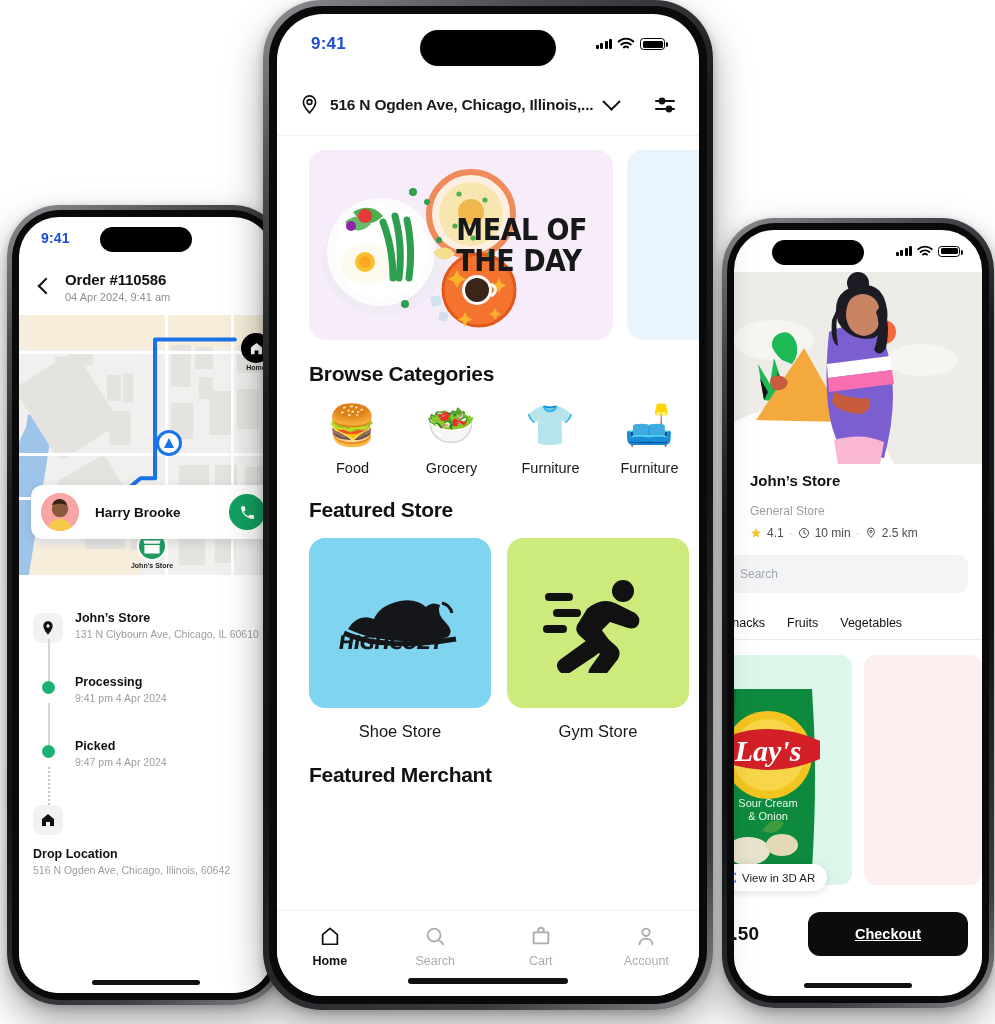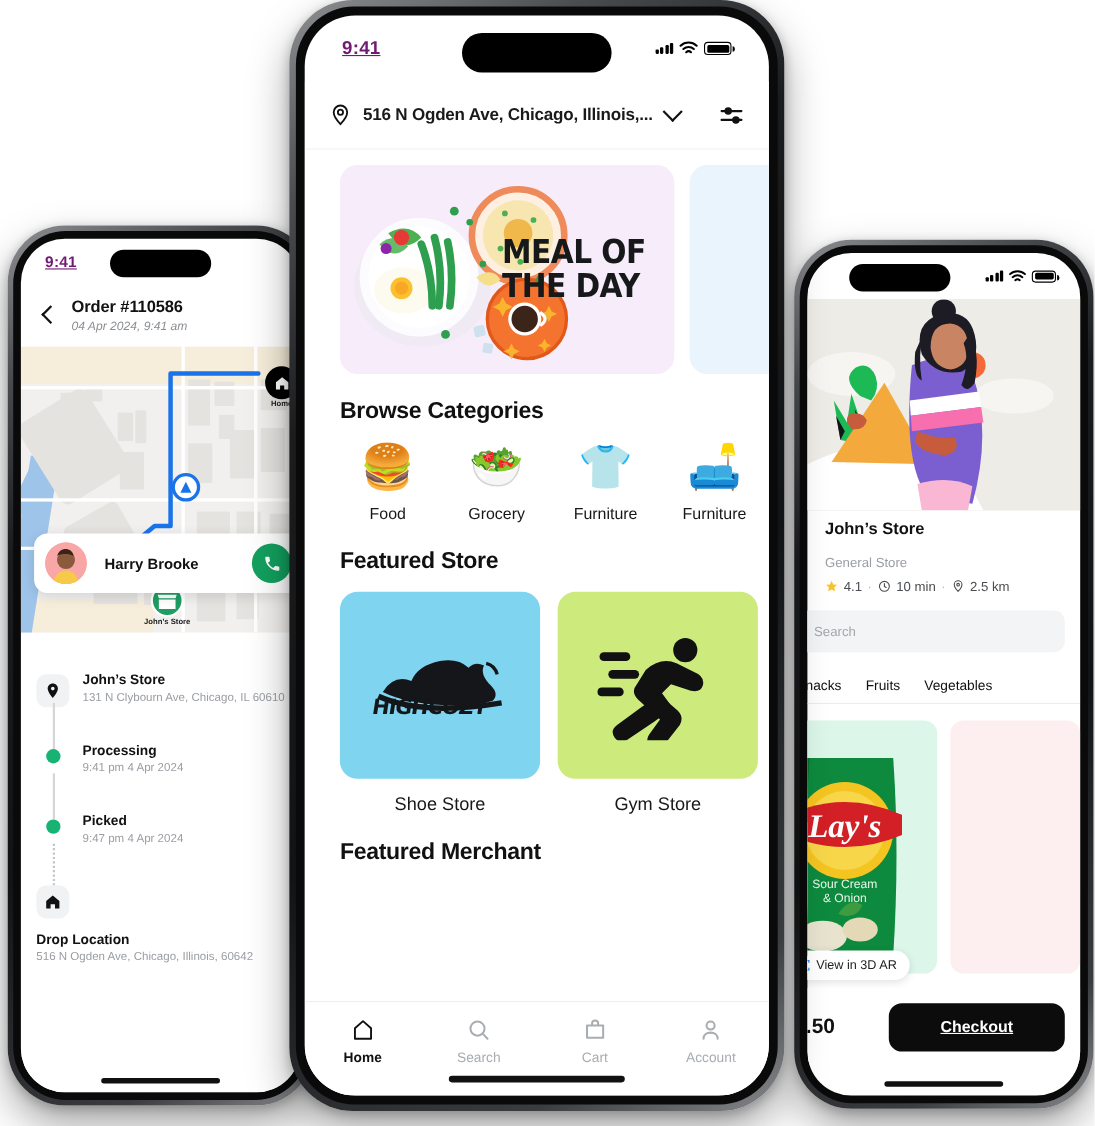--- a/index.html
+++ b/index.html
@@ -43,21 +43,21 @@
     position: absolute; bottom: 9px; left: 50%;
     transform: translateX(-50%);
     height: 5px; border-radius: 3px; background: #111;
     z-index: 40;
   }
 
   
   .statusbar {
     position: absolute; top: 0; left: 0; right: 0;
     display: flex; align-items: center; justify-content: space-between;
-    z-index: 30; color: #701a75; text-decoration: underline;
+    z-index: 30; color: #1d4ed8;
   }
   .st-time { font-weight: 700; letter-spacing: .2px; }
   .st-icons { display: flex; align-items: center; gap: 5px; }
   .bars { display: flex; align-items: flex-end; gap: 1.5px; }
   .bars i { display:block; width: 3px; background:#000; border-radius: 1px; }
   .bars i:nth-child(1){height:4px} .bars i:nth-child(2){height:6px}
   .bars i:nth-child(3){height:8px} .bars i:nth-child(4){height:10px}
   .batt { width: 22px; height: 11px; border: 1.6px solid #000; border-radius: 3.5px; position: relative; }
   .batt::after { content:''; position:absolute; right:-3.5px; top:3px; width:2px; height:5px; background:#000; border-radius:0 2px 2px 0; }
   .batt i { position:absolute; inset:1.5px; background:#000; border-radius:1.5px; }
@@ -68,21 +68,21 @@
   #phone-left .statusbar { height: 42px; padding: 0 22px; font-size: 14px; }
   #phone-left .notch { width: 92px; height: 25px; top: 10px; }
   #phone-left .homebar { width: 108px; bottom: 8px; }
 
   .order-head { position:absolute; top:42px; left:0; right:0; height:56px;
      display:flex; align-items:center; gap:10px; padding: 0 14px; background:#fff; z-index:12; }
   .back-chev { width: 22px; height: 22px; flex: 0 0 22px; position: relative; }
   .back-chev::before { content:''; position:absolute; left:7px; top:4px; width:10px; height:10px;
      border-left:2.4px solid #111; border-bottom:2.4px solid #111; transform: rotate(45deg); }
   .order-title { font-size: 15px; font-weight: 700; color:#111; line-height: 1.15; letter-spacing: -.1px;}
-  .order-sub { font-size: 11px; color:#8b8f94; margin-top: 2px; font-style: italic; }
+  .order-sub { font-size: 11px; color:#8b8f94; margin-top: 2px; }
 
   .map {
     position:absolute; top:98px; left:0; right:0; height:260px;
     background:#f1f0ee; overflow:hidden;
   }
   .map .blk { position:absolute; background:#e4e3e0; border-radius: 1px; }
   .map .rd { position:absolute; background:#ffffff; }
   .map .river { position:absolute; background:#9fc4ea; }
   .map .tan { position:absolute; background:#f6edda; }
   .route { position:absolute; inset:0; }

